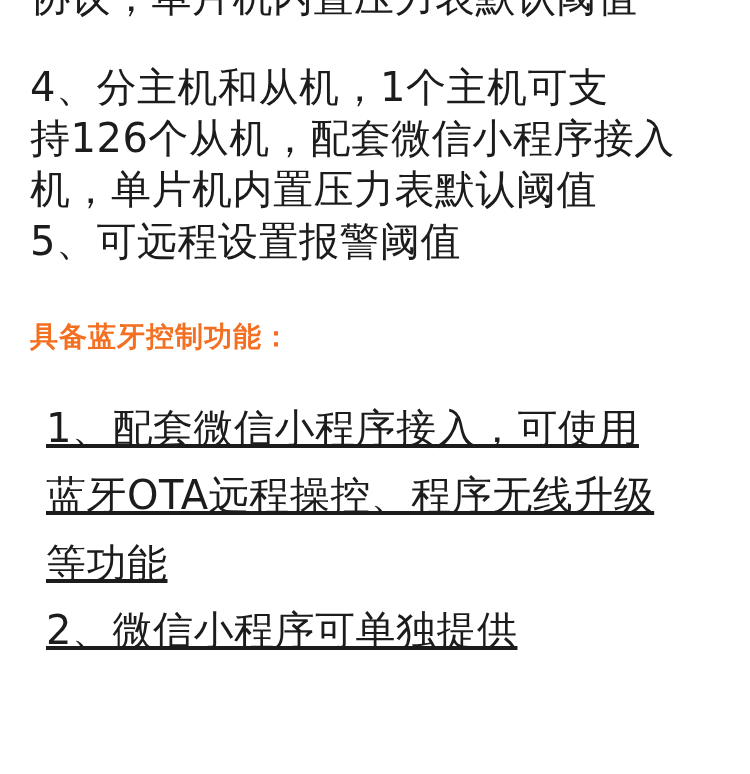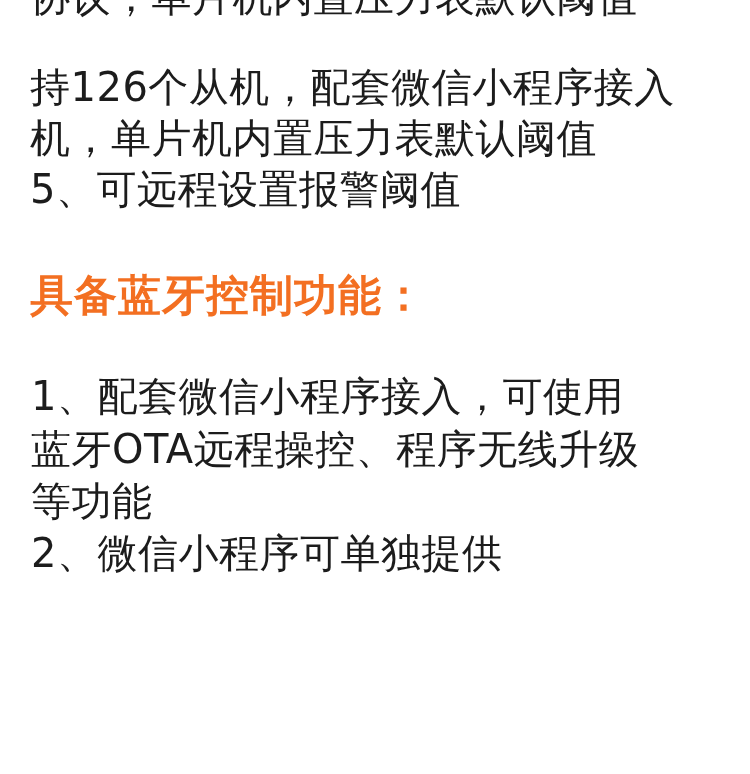--- a/index.html
+++ b/index.html
@@ -42,44 +42,46 @@
     right: 0;
   }
   .list-lines {
     margin-top: 0;
   }
   .list-lines .block {
     margin: 0;
   }
   .heading-orange {
     color: #f36f21;
-    font-size: 43px;
+    font-size: 28px;
     font-weight: 700;
     letter-spacing: 1px;
     line-height: 1.3;
     margin-top: 52px;
     margin-bottom: 10px;
   }
   .section-body {
     margin-top: 48px;
   }
   .section-body .block {
-    margin: 1px;
+    margin: 16px;
+    text-decoration: underline;
   }
 </style>
 </head>
 <body>
 
 <div class="page">
 
   <div class="clipped-top">
     <div class="block">协议，单片机内置压力表默认阈值</div>
   </div>
 
   <div class="list-lines">
+    <div class="block">4、分主机和从机，1个主机可支</div>
     <div class="block">持126个从机，配套微信小程序接入</div>
     <div class="block">机，单片机内置压力表默认阈值</div>
     <div class="block">5、可远程设置报警阈值</div>
   </div>
 
   <div class="heading-orange">具备蓝牙控制功能：</div>
 
   <div class="section-body">
     <div class="block">1、配套微信小程序接入，可使用</div>
     <div class="block">蓝牙OTA远程操控、程序无线升级</div>

